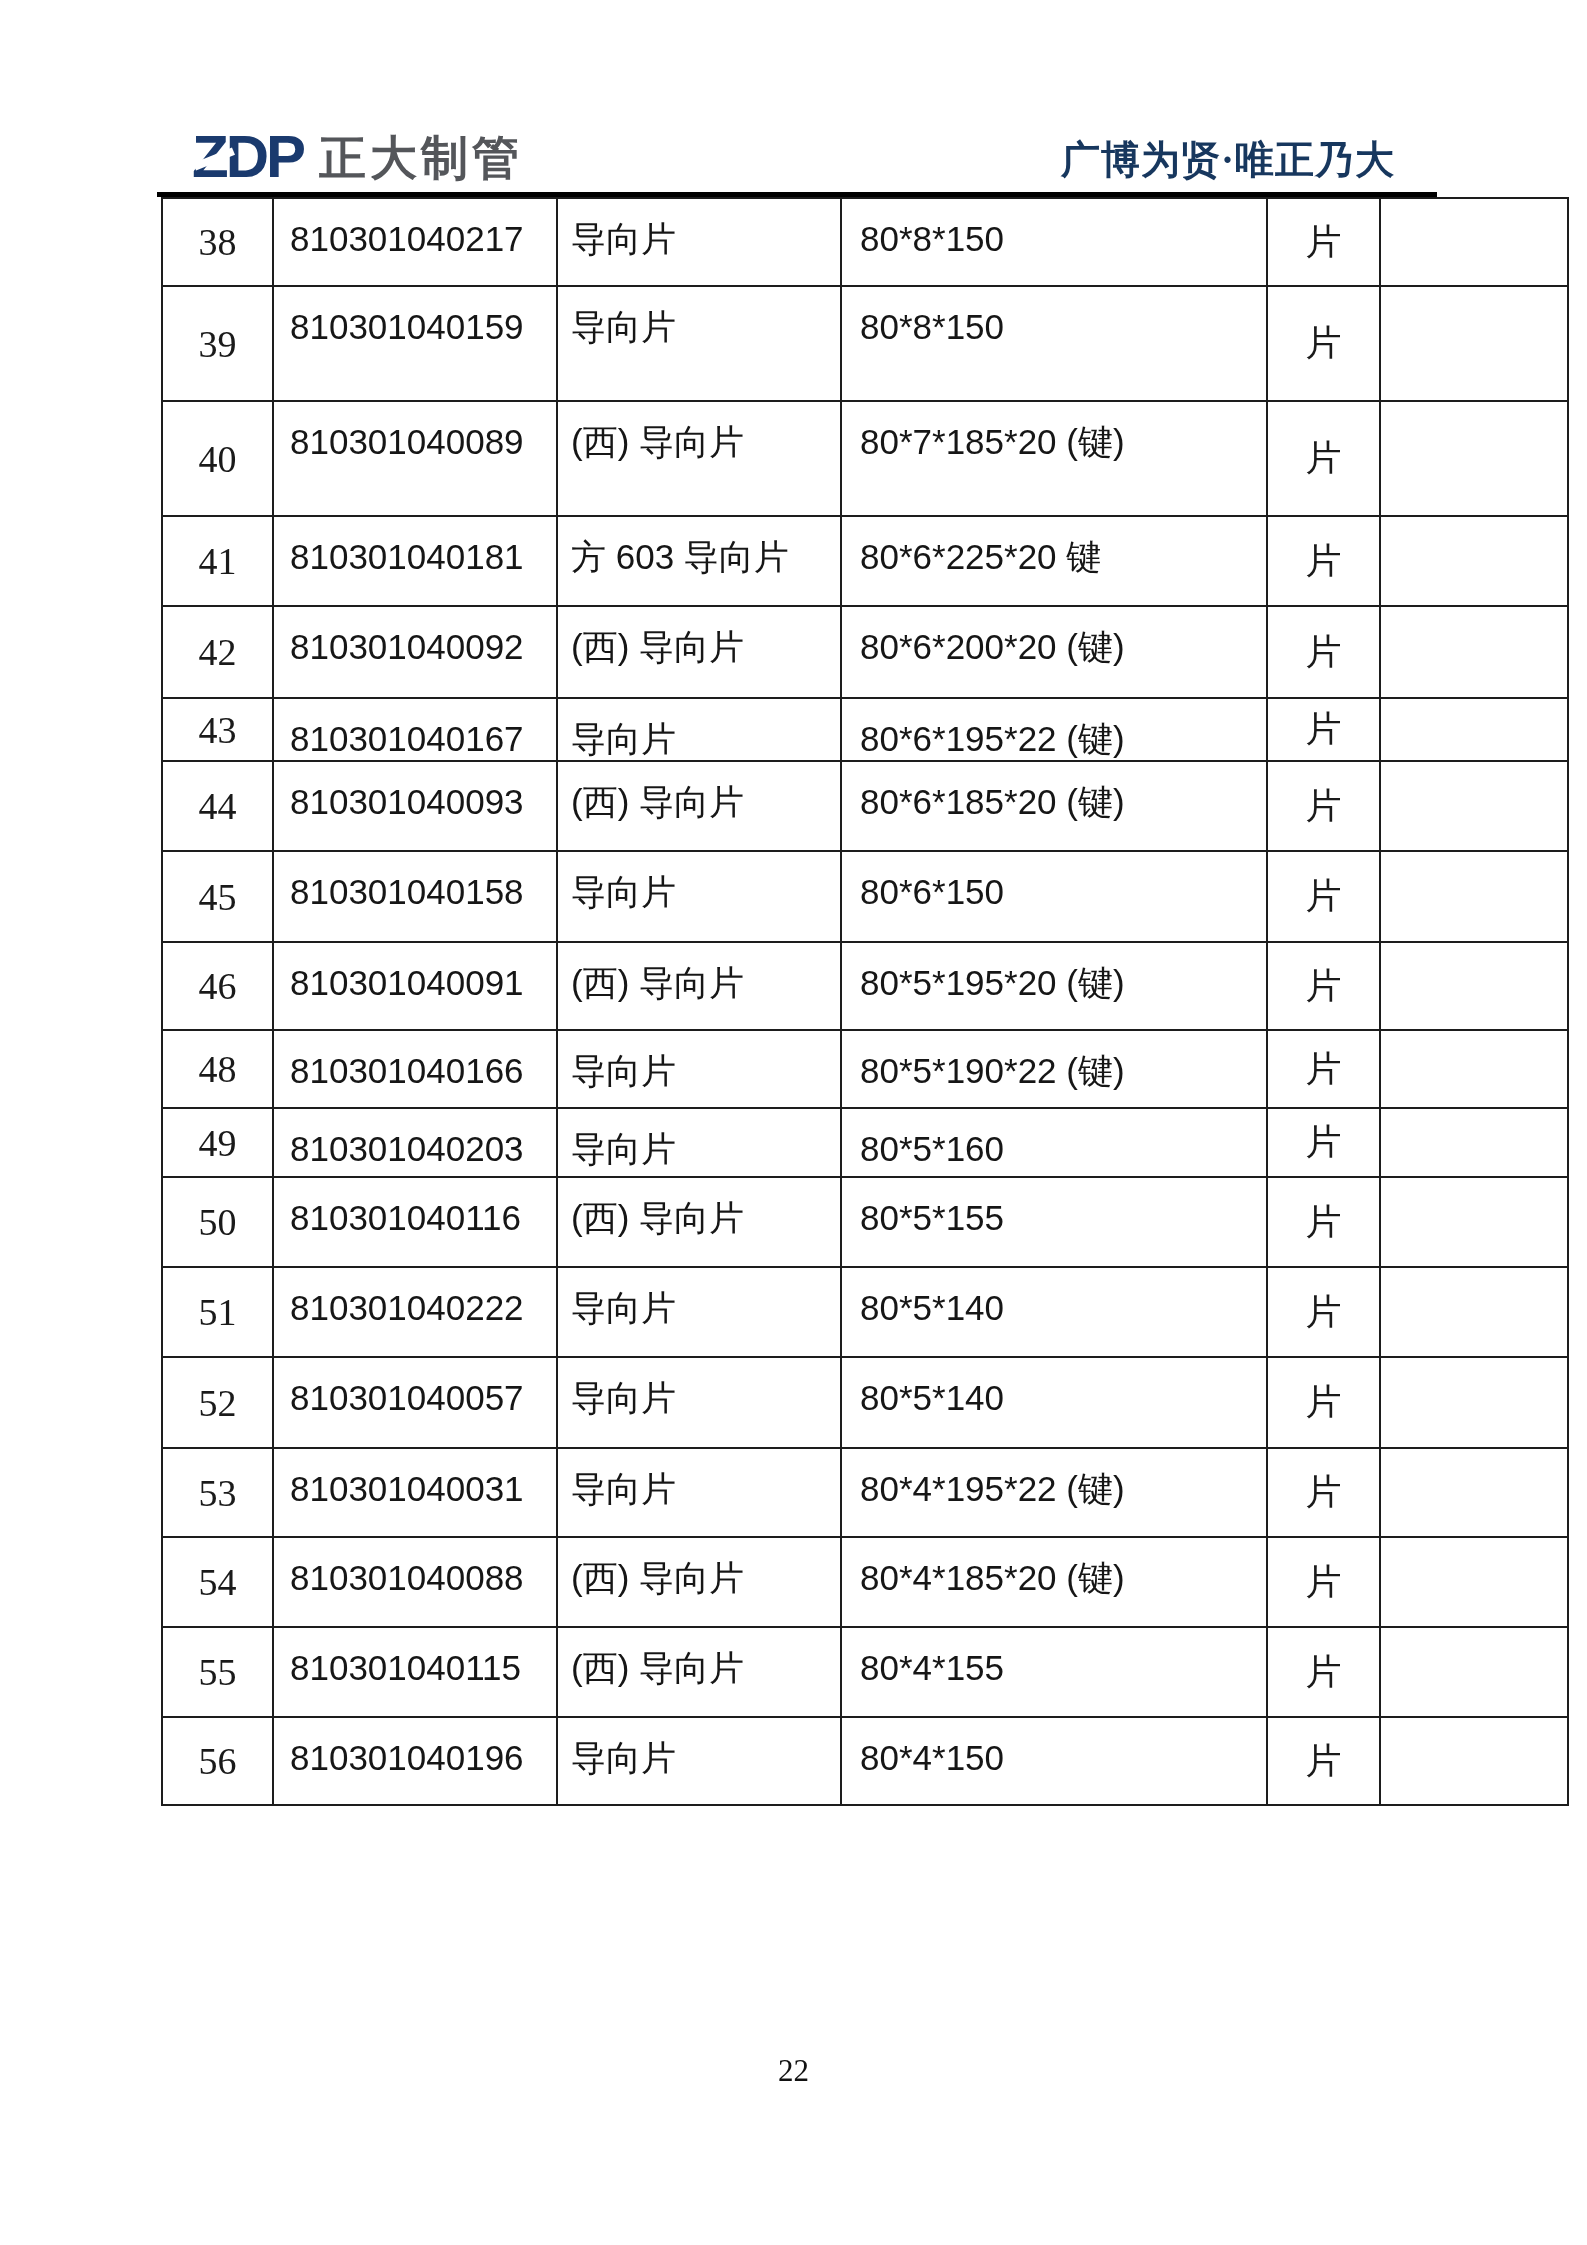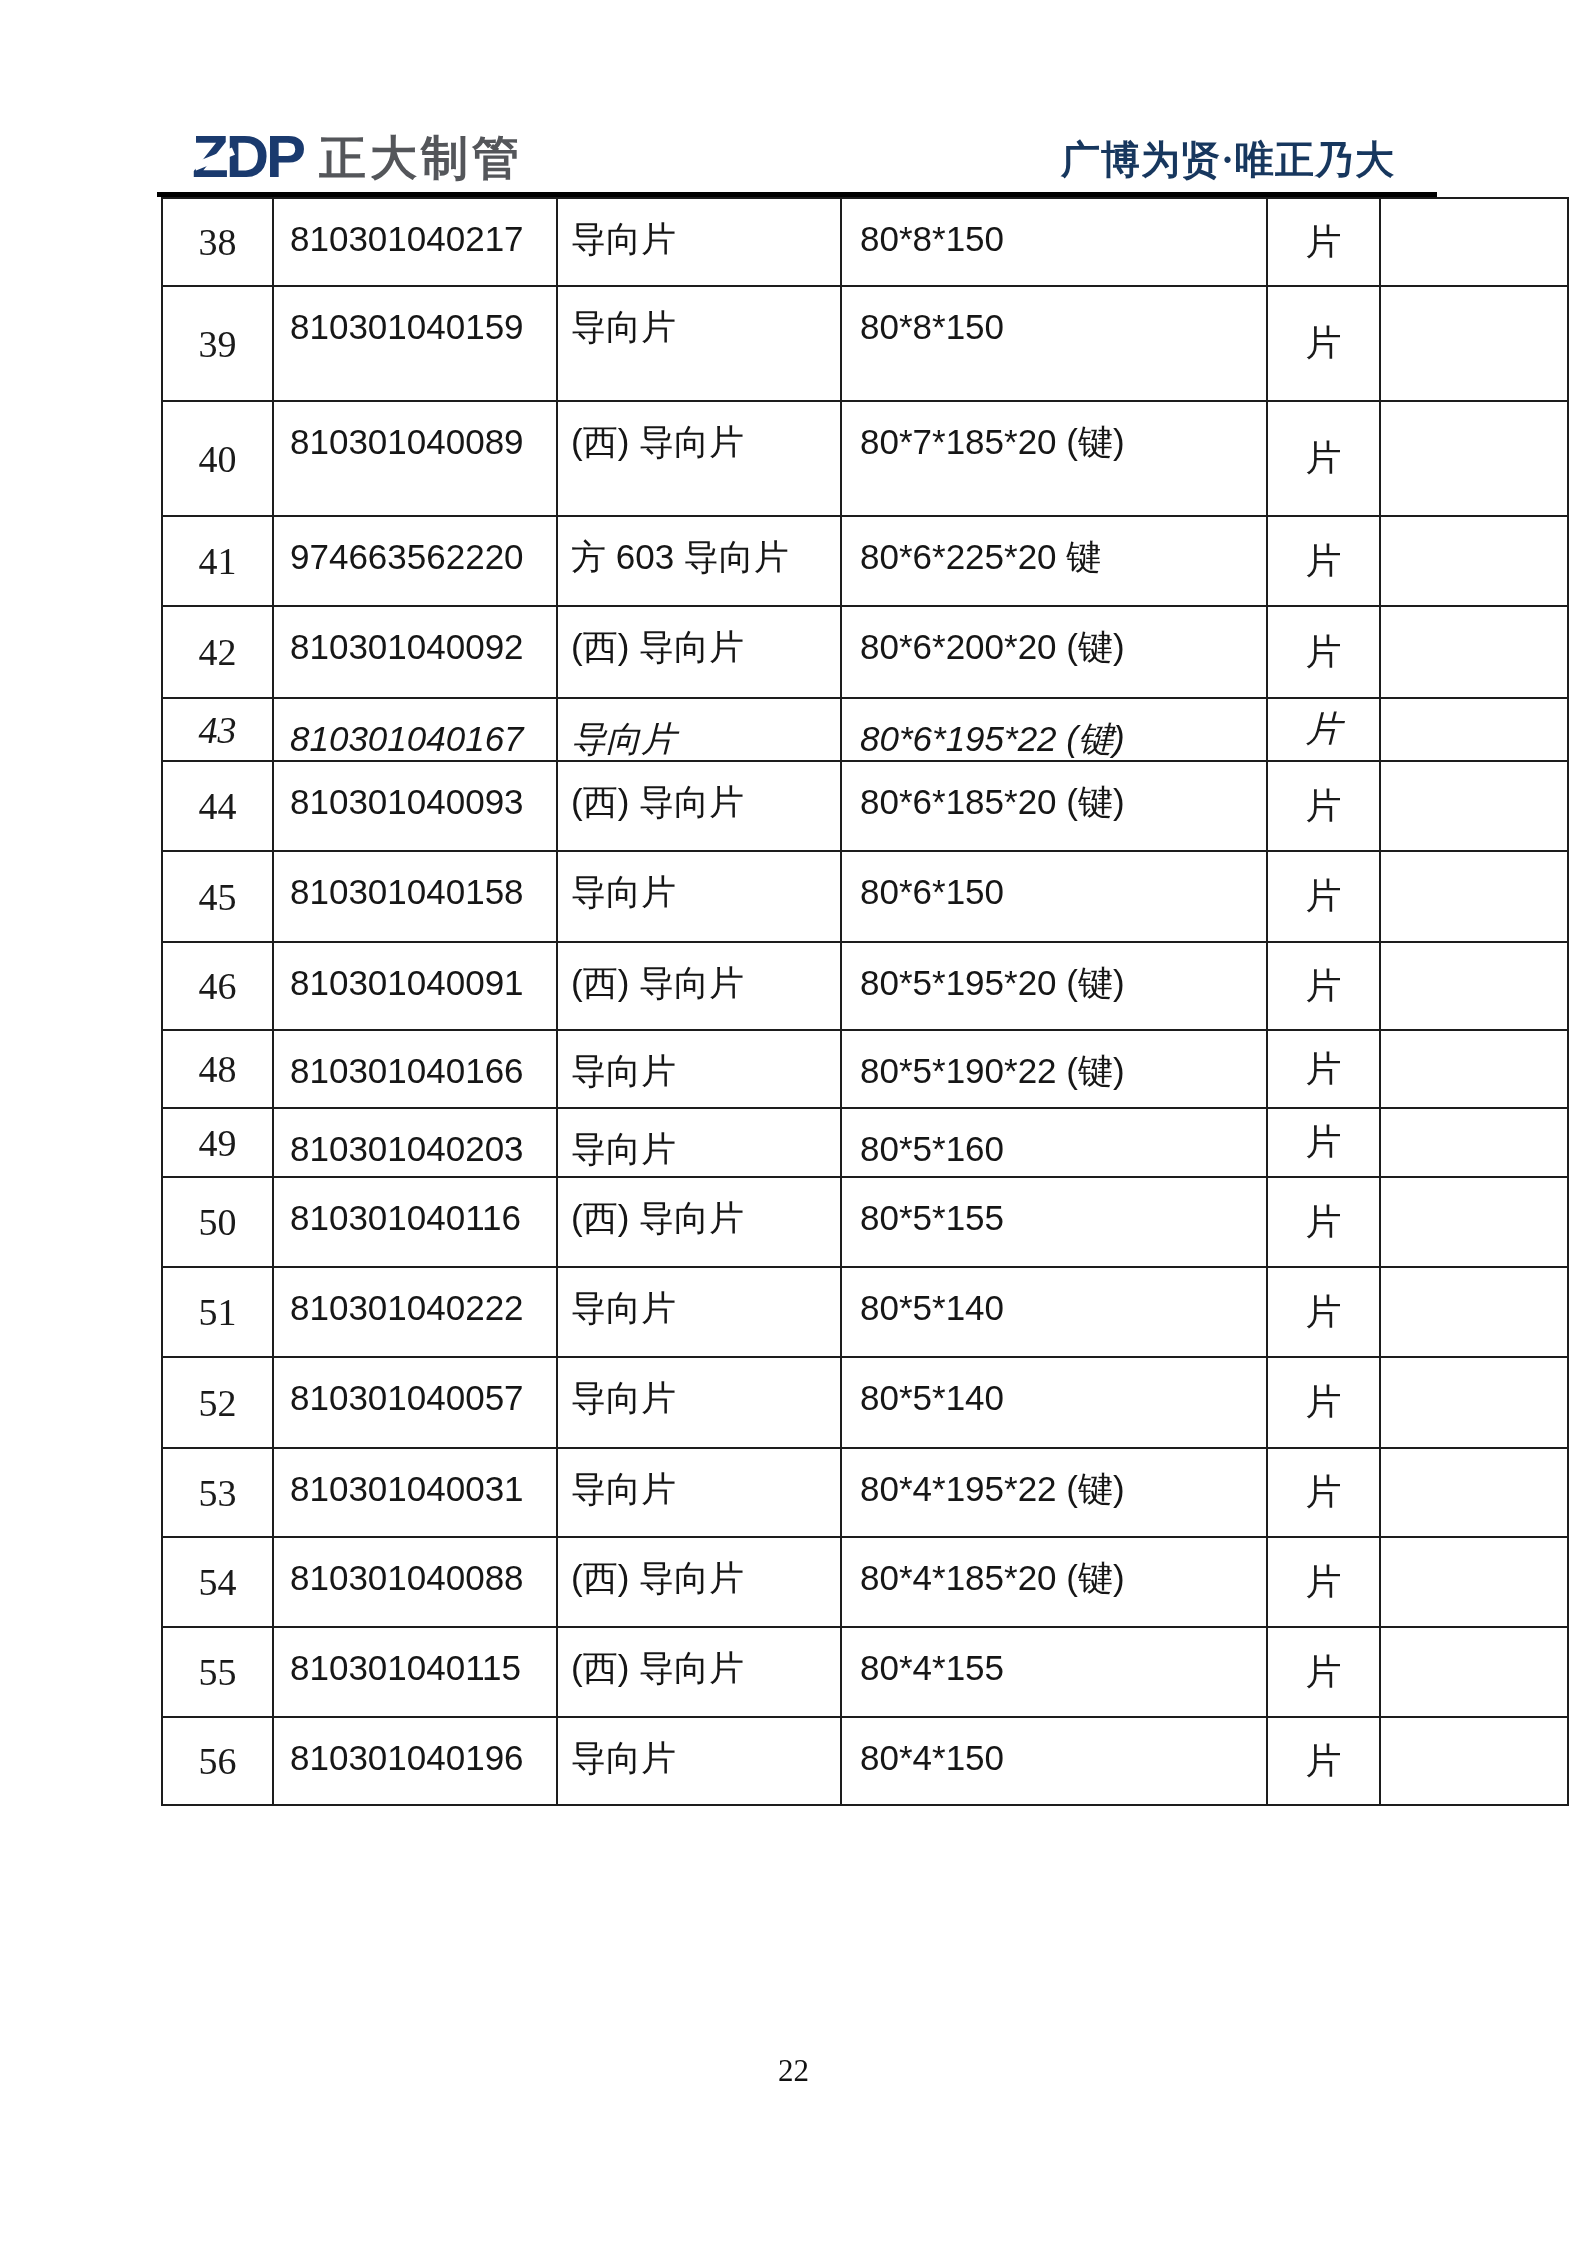--- a/index.html
+++ b/index.html
@@ -80,35 +80,35 @@
         <tr style="height: 115px;">
           <td class="c-no">40</td>
           <td class="c-code">810301040089</td>
           <td class="c-name">(西) 导向片</td>
           <td class="c-spec">80*7*185*20 (键)</td>
           <td class="c-unit">片</td>
           <td class="c-note"></td>
         </tr>
         <tr style="height: 90px;">
           <td class="c-no">41</td>
-          <td class="c-code">974663562220</td>
+          <td class="c-code">810301040181</td>
           <td class="c-name">方 603 导向片</td>
           <td class="c-spec">80*6*225*20 键</td>
           <td class="c-unit">片</td>
           <td class="c-note"></td>
         </tr>
         <tr style="height: 92px;">
           <td class="c-no">42</td>
           <td class="c-code">810301040092</td>
           <td class="c-name">(西) 导向片</td>
           <td class="c-spec">80*6*200*20 (键)</td>
           <td class="c-unit">片</td>
           <td class="c-note"></td>
         </tr>
-        <tr style="height: 62px; font-style: italic;">
+        <tr style="height: 62px;">
           <td class="c-no">43</td>
           <td class="c-code">810301040167</td>
           <td class="c-name">导向片</td>
           <td class="c-spec">80*6*195*22 (键)</td>
           <td class="c-unit">片</td>
           <td class="c-note"></td>
         </tr>
         <tr style="height: 90px;">
           <td class="c-no">44</td>
           <td class="c-code">810301040093</td>

